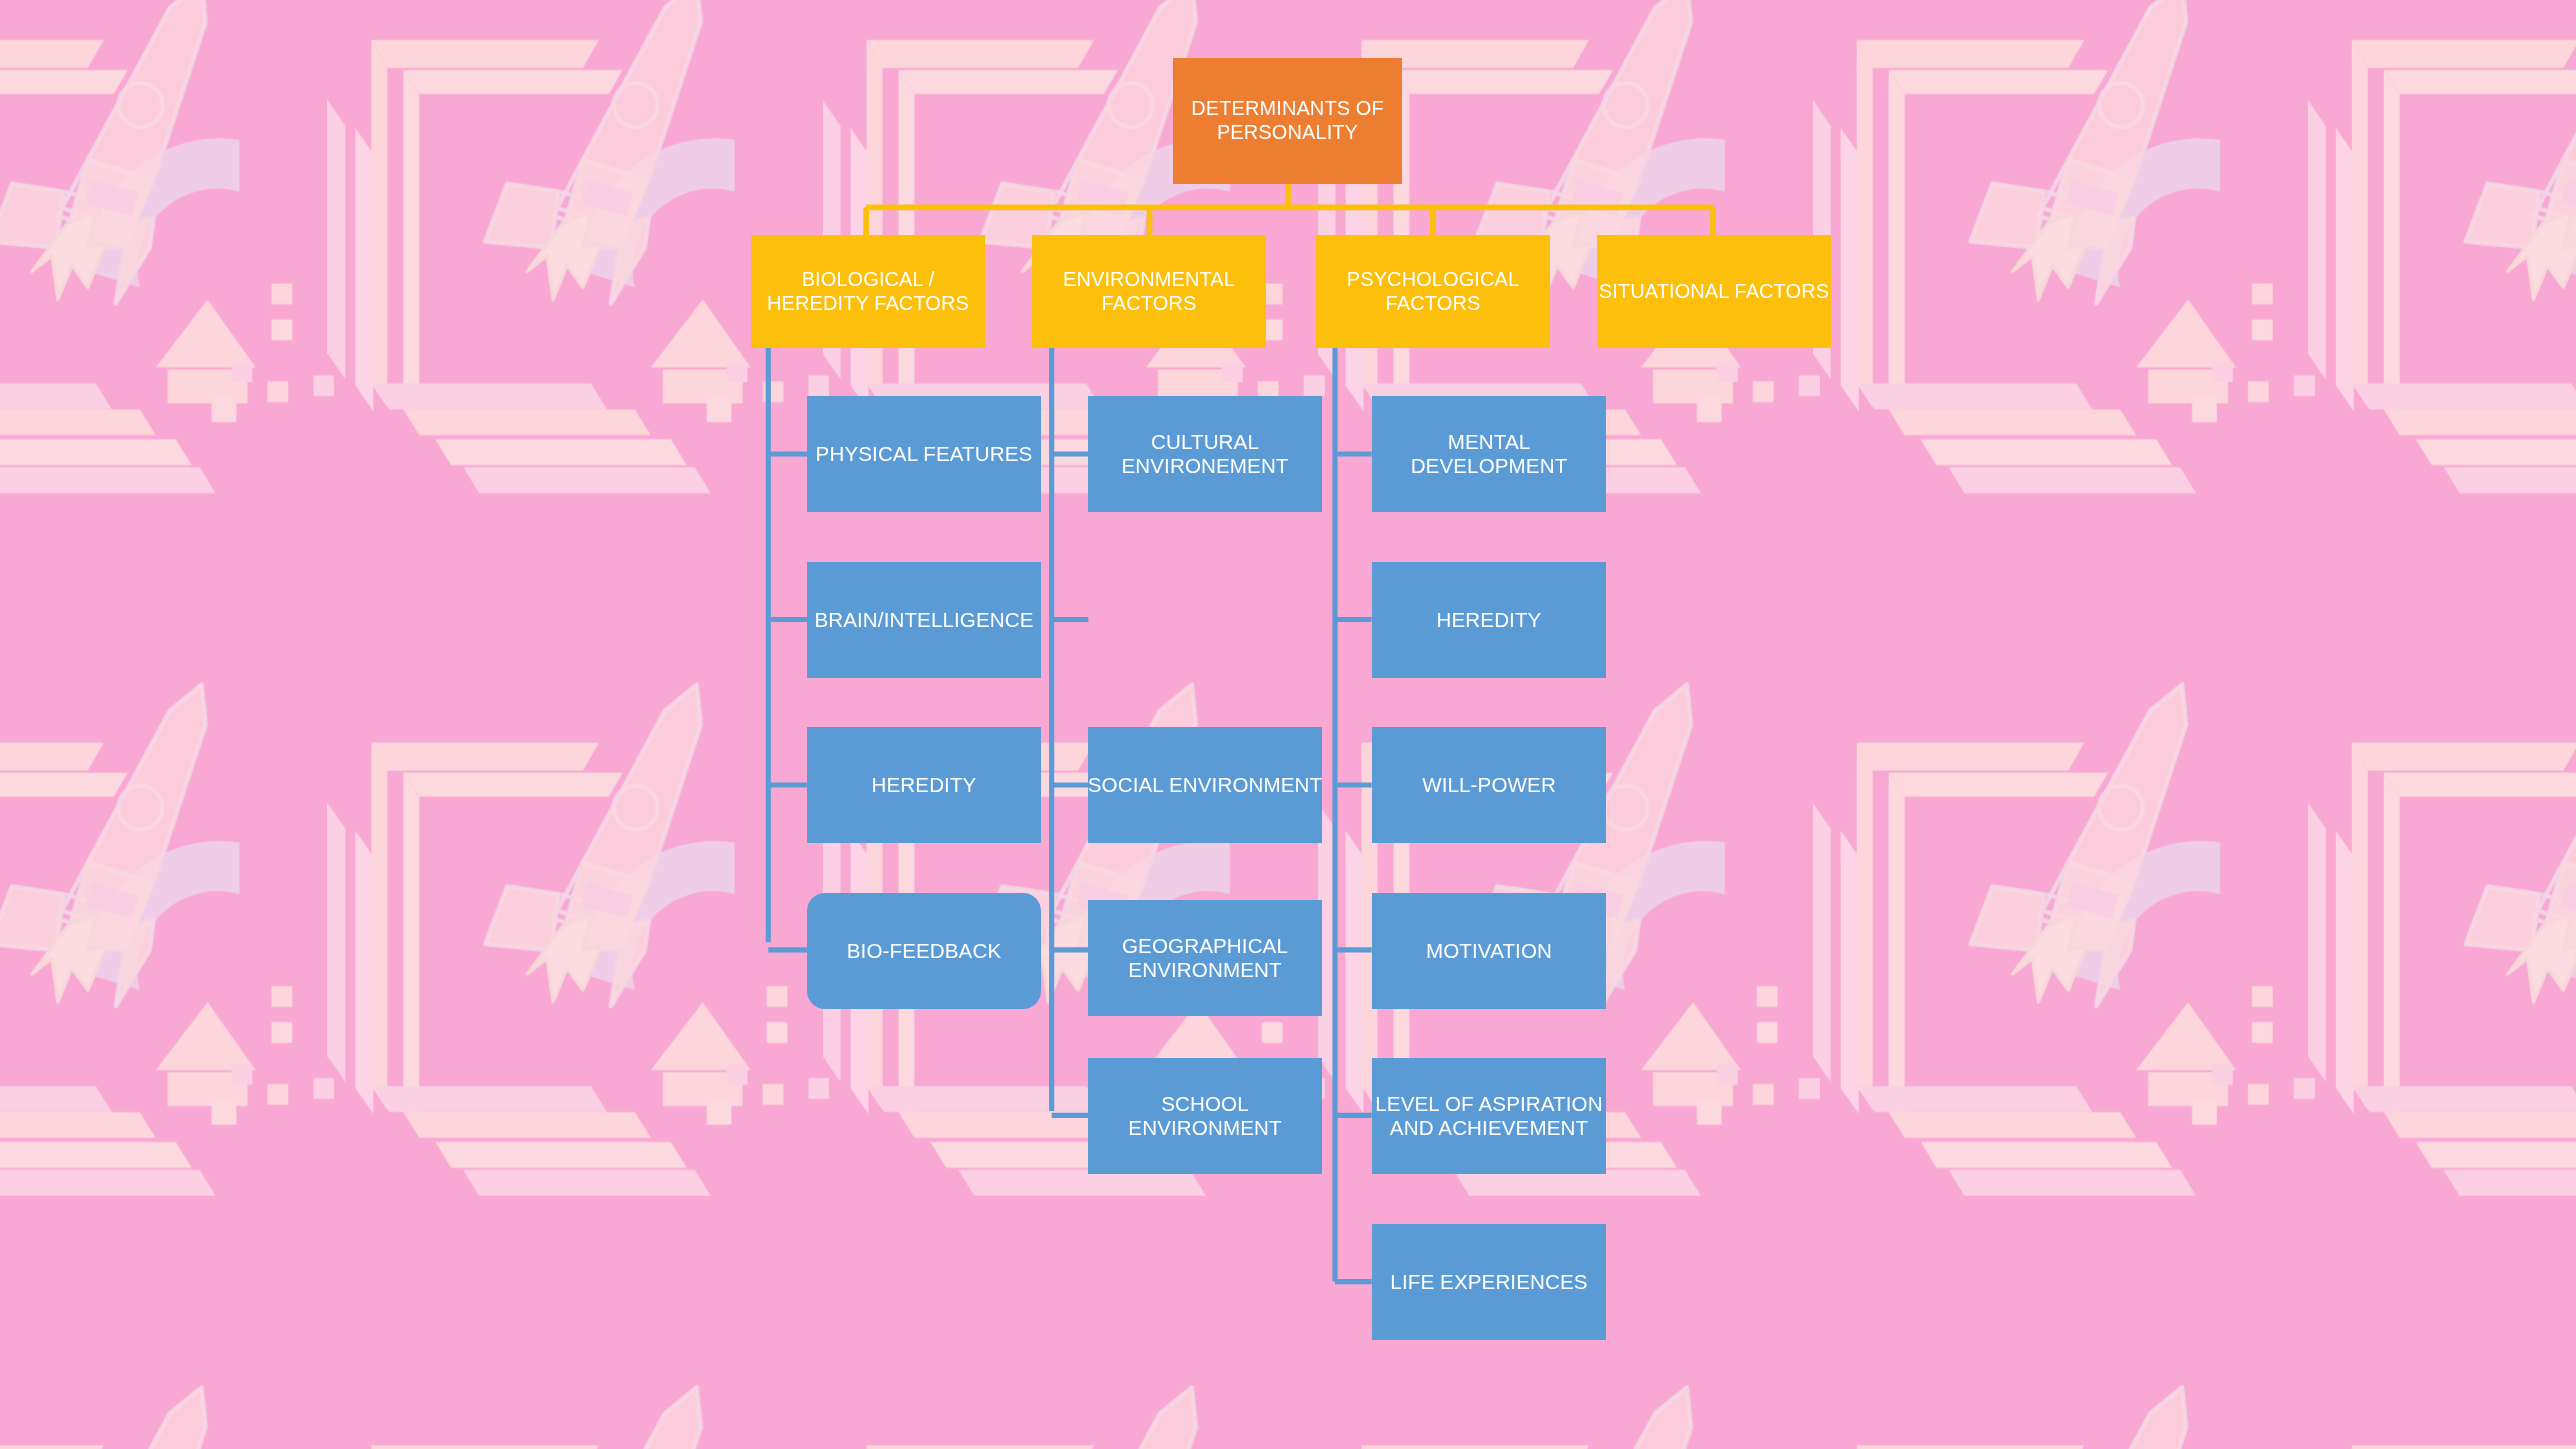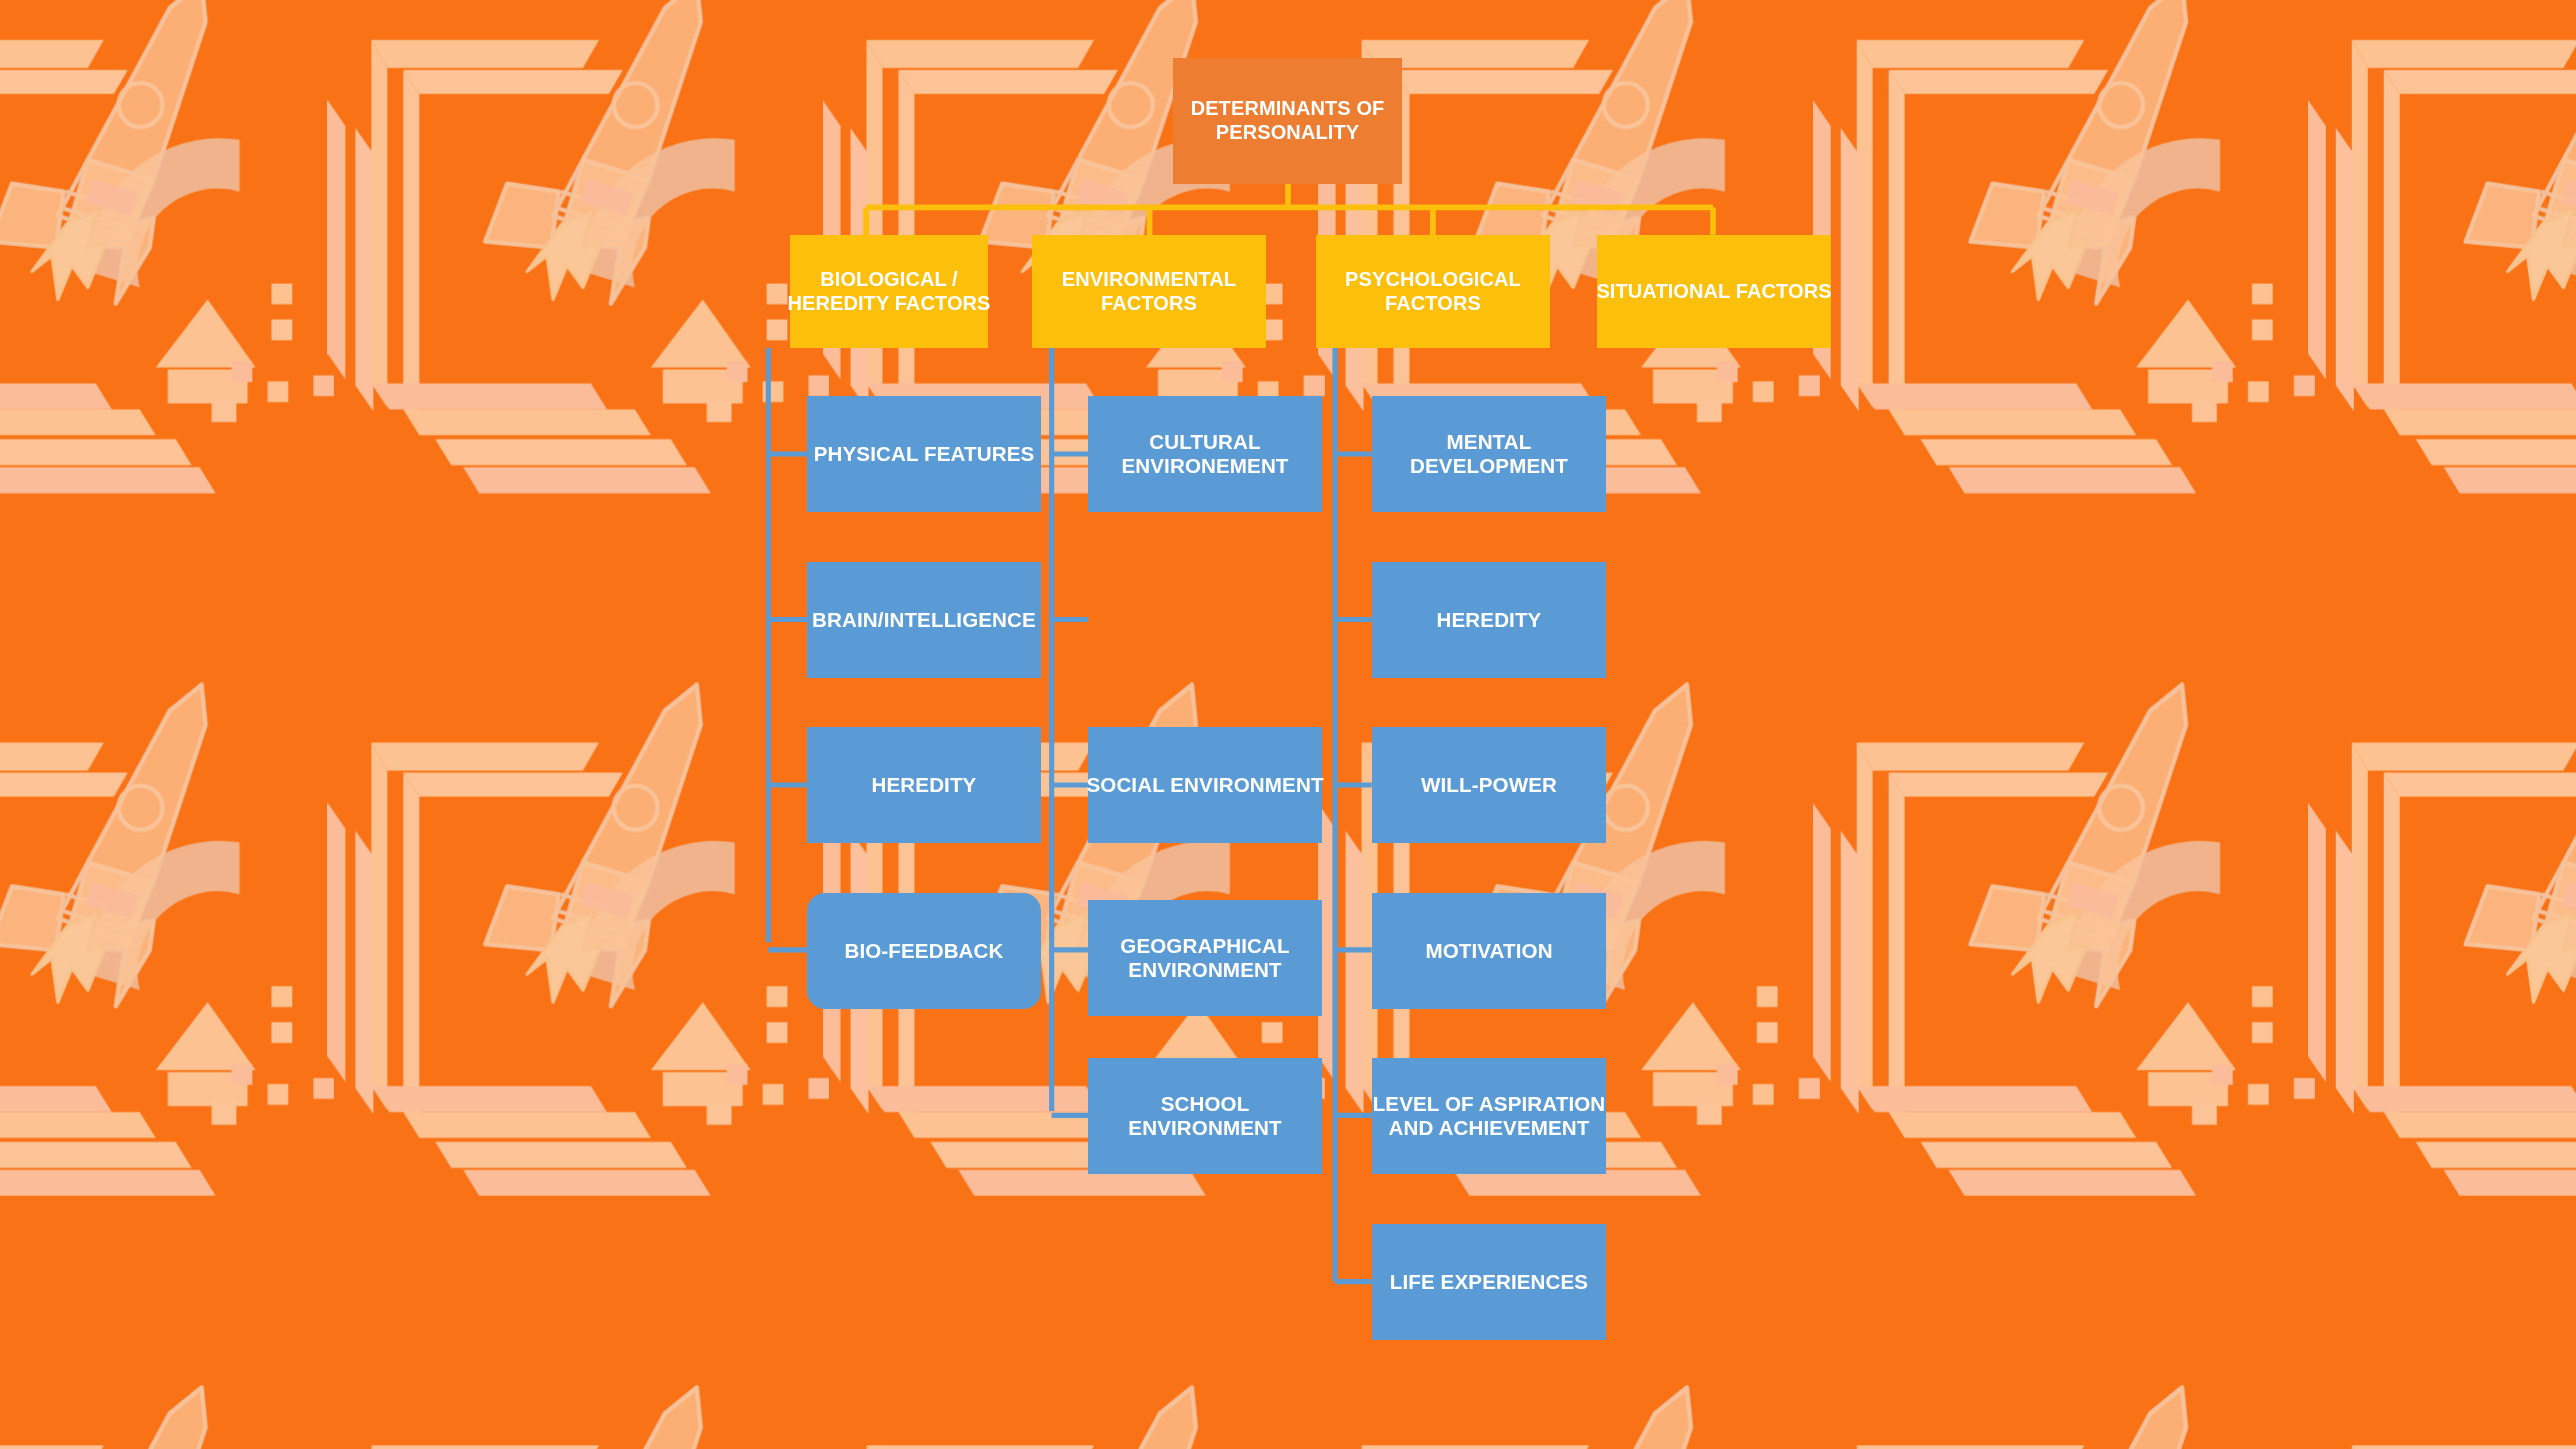--- a/index.html
+++ b/index.html
@@ -5,24 +5,23 @@
 <style>
   html, body {
     margin: 0;
     padding: 0;
     background: #ffffff;
   }
   #stage {
     position: relative;
     width: 2576px;
     height: 1449px;
-    background: #f97316;
+    background: #f9a8d4;
     overflow: hidden;
     font-family: "Liberation Sans", sans-serif;
-    font-weight: bold;
   }
 
   
   #watermark {
     position: absolute;
     inset: 0;
     z-index: 0;
     pointer-events: none;
   }
 
@@ -191,21 +190,21 @@
     </g>
   </svg>
 
   <div id="nodes">
 
     <div class="node node-root" style="left:1173px; top:58px; width:229px; height:126px;">
       <span>DETERMINANTS OF
 PERSONALITY</span>
     </div>
 
-    <div class="node node-branch" style="left:790px; top:235px; width:198px; height:113px;">
+    <div class="node node-branch" style="left:751px; top:235px; width:234px; height:113px;">
       <span>BIOLOGICAL /
 HEREDITY FACTORS</span>
     </div>
 
     <div class="node node-branch" style="left:1032px; top:235px; width:234px; height:113px;">
       <span>ENVIRONMENTAL
 FACTORS</span>
     </div>
 
     <div class="node node-branch" style="left:1316px; top:235px; width:234px; height:113px;">

